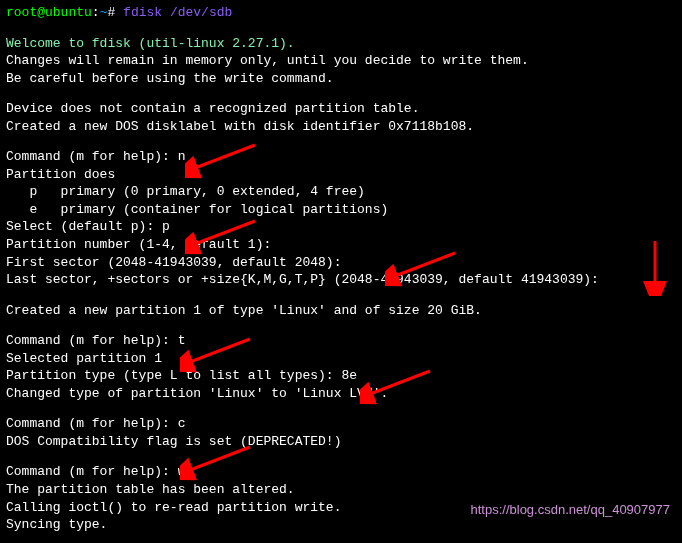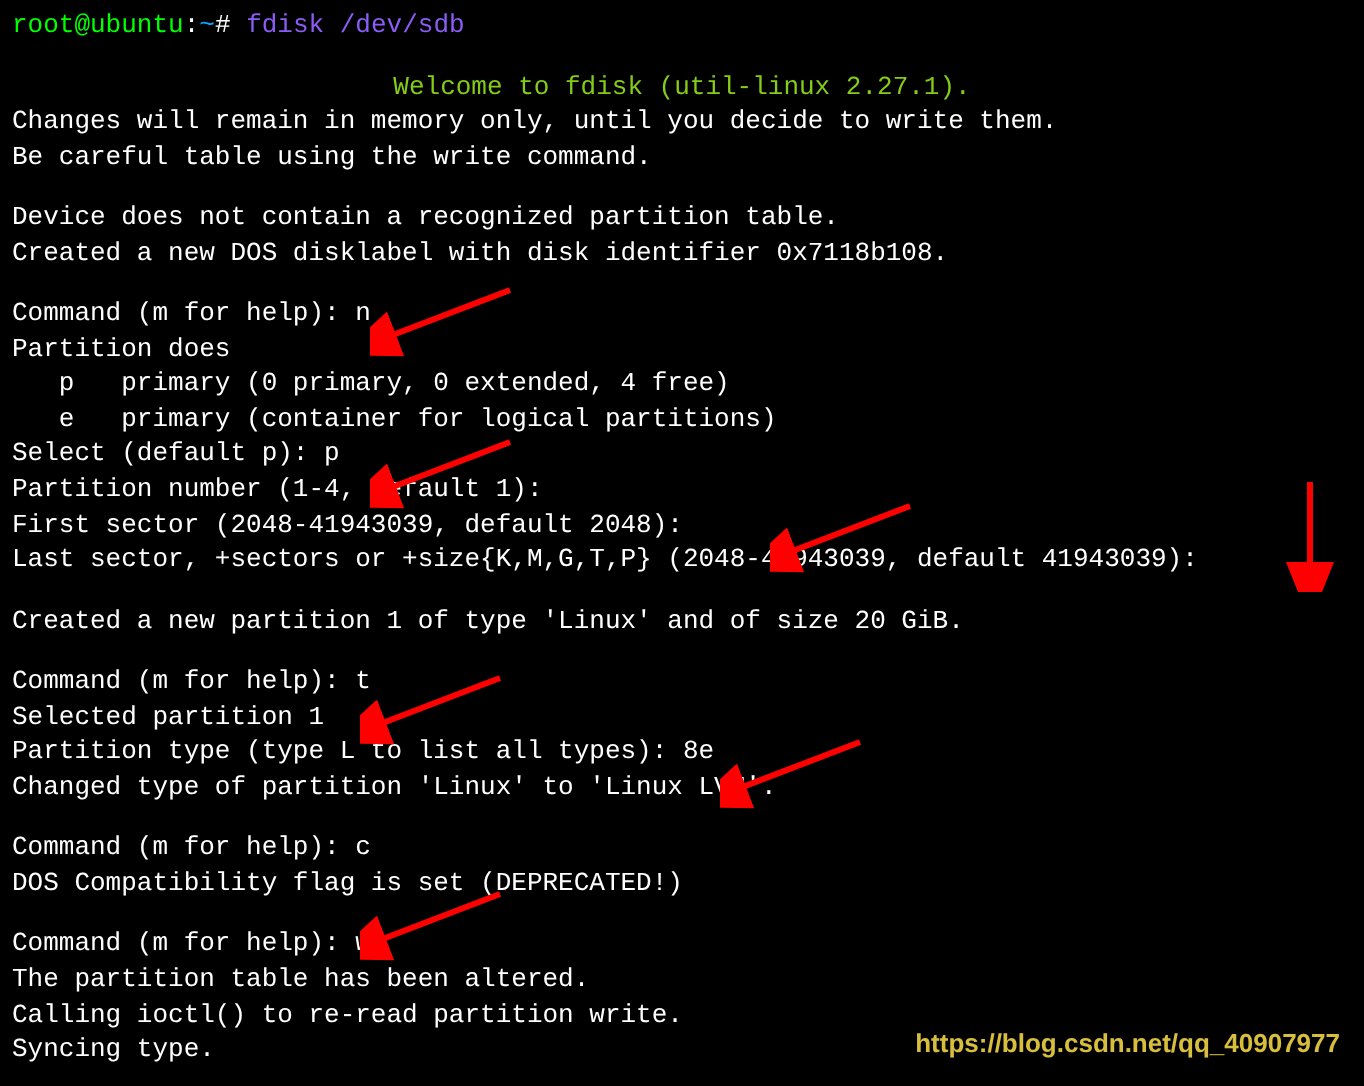--- a/index.html
+++ b/index.html
@@ -9,50 +9,49 @@
       font-family: 'Courier New', monospace;
       font-size: 13px;
       line-height: 1.35;
       padding: 4px 6px;
       width: 682px;
       height: 543px;
       overflow: hidden;
       position: relative;
     }
     .line { white-space: pre; }
-    .green { color: #84cc16; text-align: center; }
+    .green { color: #86efac; }
     .prompt-user { color: #00ff00; }
     .prompt-colon { color: #ffffff; }
     .prompt-path { color: #00aaff; }
     .prompt-hash { color: #ffffff; }
     .cmd { color: #8b5cf6; }
     .watermark {
       position: absolute;
-      bottom: 12px;
+      bottom: 24px;
       right: 12px;
-      color: #fde047;
+      color: #f0abfc;
       font-family: Arial, sans-serif;
       font-size: 13px;
       opacity: 0.85;
-      font-weight: bold;
     }
     .arrow {
       position: absolute;
       pointer-events: none;
     }
     .spacer { height: 13px; }
   </style>
 </head>
 <body>
 
 <div class="line"><span class="prompt-user">root@ubuntu</span><span class="prompt-colon">:</span><span class="prompt-path">~</span><span class="prompt-hash">#</span><span class="cmd"> </span><span class="cmd">fdisk /dev/sdb</span></div>
 <div class="spacer"></div>
 <div class="line green">Welcome to fdisk (util-linux 2.27.1).</div>
 <div class="line">Changes will remain in memory only, until you decide to write them.</div>
-<div class="line">Be careful table using the write command.</div>
+<div class="line">Be careful before using the write command.</div>
 <div class="spacer"></div>
 <div class="line">Device does not contain a recognized partition table.</div>
 <div class="line">Created a new DOS disklabel with disk identifier 0x7118b108.</div>
 <div class="spacer"></div>
 <div class="line"><span>Command (m for help): </span><span>n</span></div>
 <div class="line">Partition does</div>
 <div class="line">   p   primary (0 primary, 0 extended, 4 free)</div>
 <div class="line">   e   primary (container for logical partitions)</div>
 <div class="line"><span>Select (default p): </span><span>p</span></div>
 <div class="line">Partition number (1-4, default 1):</div>

